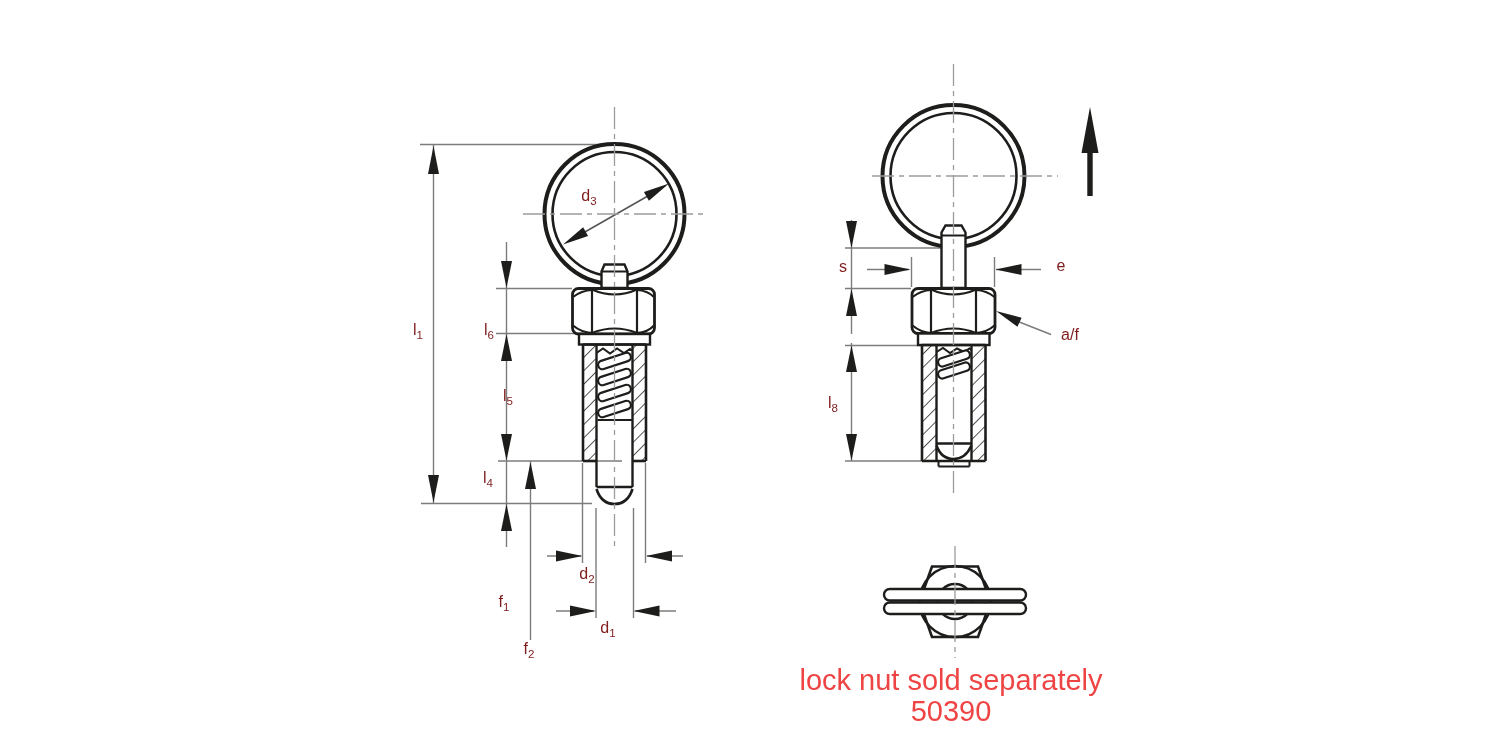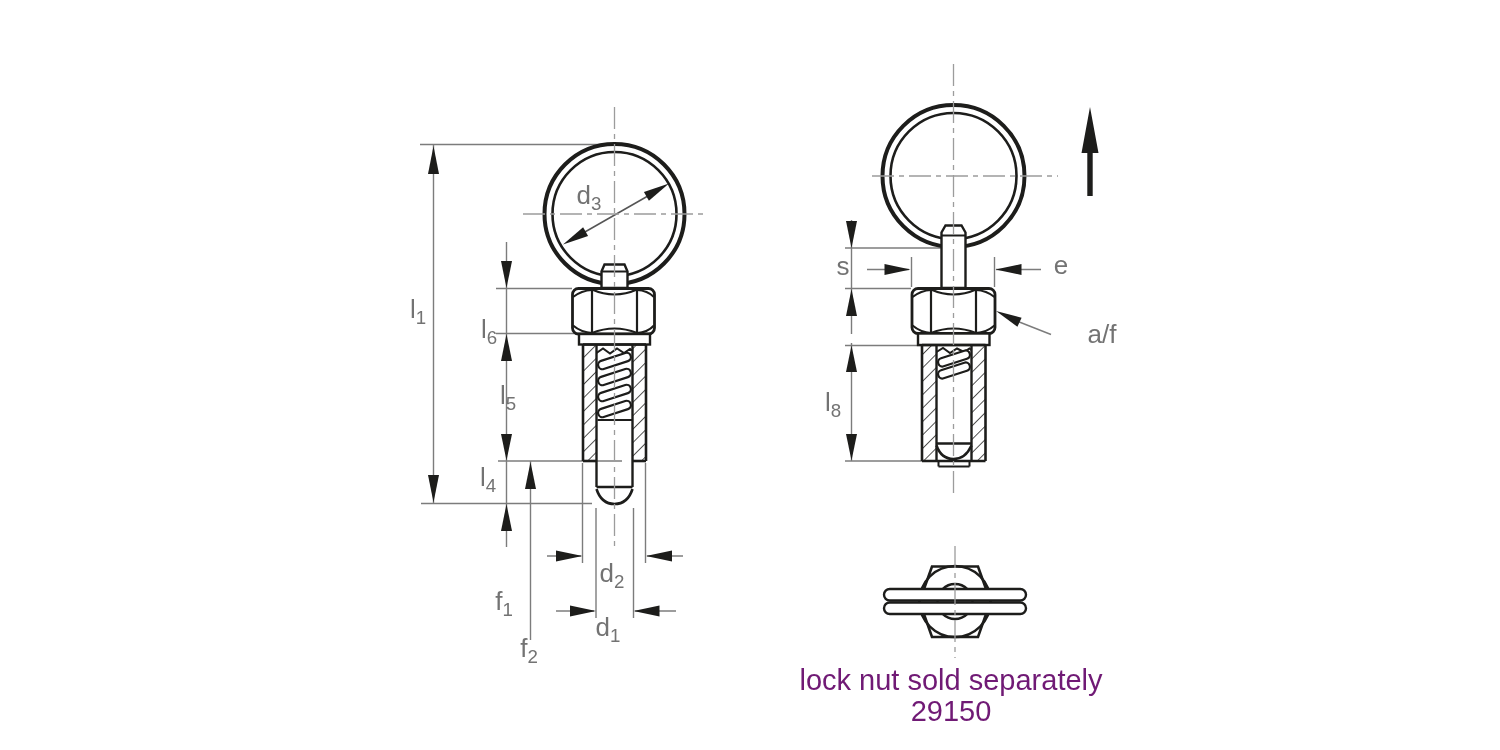--- a/index.html
+++ b/index.html
@@ -1,22 +1,22 @@
 <!DOCTYPE html>
 <html><head>
 <meta charset="utf-8">
 <style>
   html,body{margin:0;padding:0;background:#ffffff;}
   .stage{position:relative;width:1500px;height:750px;background:#ffffff;overflow:hidden;
          font-family:"Liberation Sans", sans-serif;}
   .stage svg{position:absolute;left:0;top:0;}
-  .dim{position:absolute;transform:translate(-50%,-50%);font-size:26px;color:#737373;
+  .dim{position:absolute;transform:translate(-50%,-50%);font-size:16px;color:#7f1d1d;
        white-space:nowrap;line-height:1;}
   .dim sub{font-size:0.72em;}
-  .caption{position:absolute;transform:translate(-50%,-50%);font-size:29px;color:#701a75;
+  .caption{position:absolute;transform:translate(-50%,-50%);font-size:29px;color:#ef4444;
        white-space:nowrap;line-height:1.15;}
 </style>
 </head>
 <body>
 
 <div class="stage">
 
 <svg width="1500" height="750" viewBox="0 0 1500 750">
   <defs>
     <pattern id="hatch" patternUnits="userSpaceOnUse" width="9.5" height="9.5" patternTransform="rotate(45)">
@@ -186,30 +186,30 @@
     <polygon points="851.5,289 846,316 857,316"></polygon>
     <polygon points="851.5,345.5 846,372 857,372"></polygon>
     <polygon points="851.5,460.5 846,434 857,434"></polygon>
     <polygon points="910.5,269.5 884.5,264 884.5,275"></polygon>
     <polygon points="995.5,269.5 1021.5,264 1021.5,275"></polygon>
     <polygon points="996,311 1017.4,326.7 1021.6,317.7"></polygon>
     <polygon points="1090,107 1081.5,153 1087.3,153 1087.3,196 1092.7,196 1092.7,153 1098.5,153"></polygon>
   </g>
 </svg>
 
-<div class="dim" style="left:418px;top:312px"><span>l</span><sub>1</sub></div>
+<div class="dim" style="left:418px;top:332px"><span>l</span><sub>1</sub></div>
 <div class="dim" style="left:589px;top:198px"><span>d</span><sub>3</sub></div>
 <div class="dim" style="left:489px;top:332px"><span>l</span><sub>6</sub></div>
 <div class="dim" style="left:508px;top:398px"><span>l</span><sub>5</sub></div>
 <div class="dim" style="left:488px;top:480px"><span>l</span><sub>4</sub></div>
 <div class="dim" style="left:504px;top:604px"><span>f</span><sub>1</sub></div>
 <div class="dim" style="left:529px;top:651px"><span>f</span><sub>2</sub></div>
-<div class="dim" style="left:612px;top:576px"><span>d</span><sub>2</sub></div>
+<div class="dim" style="left:587px;top:576px"><span>d</span><sub>2</sub></div>
 <div class="dim" style="left:608px;top:630px"><span>d</span><sub>1</sub></div>
 <div class="dim" style="left:843px;top:269px"><span>s</span><sub></sub></div>
 <div class="dim" style="left:1061px;top:268px"><span>e</span><sub></sub></div>
-<div class="dim" style="left:1102px;top:337px"><span>a/f</span><sub></sub></div>
+<div class="dim" style="left:1070px;top:337px"><span>a/f</span><sub></sub></div>
 <div class="dim" style="left:833px;top:405px"><span>l</span><sub>8</sub></div>
 
 <div class="caption" style="left:951px;top:681px">lock nut sold separately</div>
-<div class="caption" style="left:951px;top:712px">29150</div>
+<div class="caption" style="left:951px;top:712px">50390</div>
 
 </div>
 
 </body></html>

